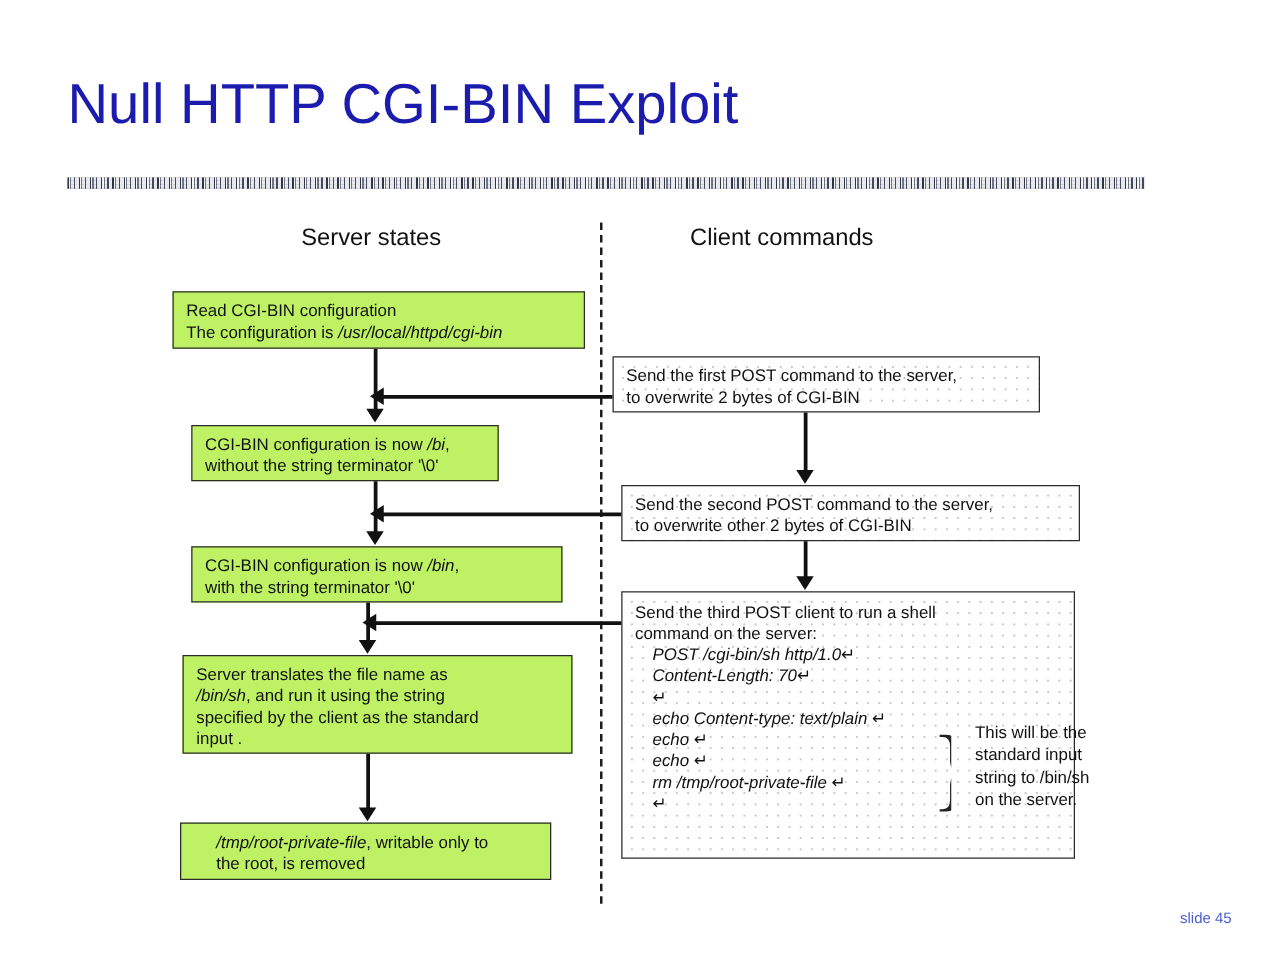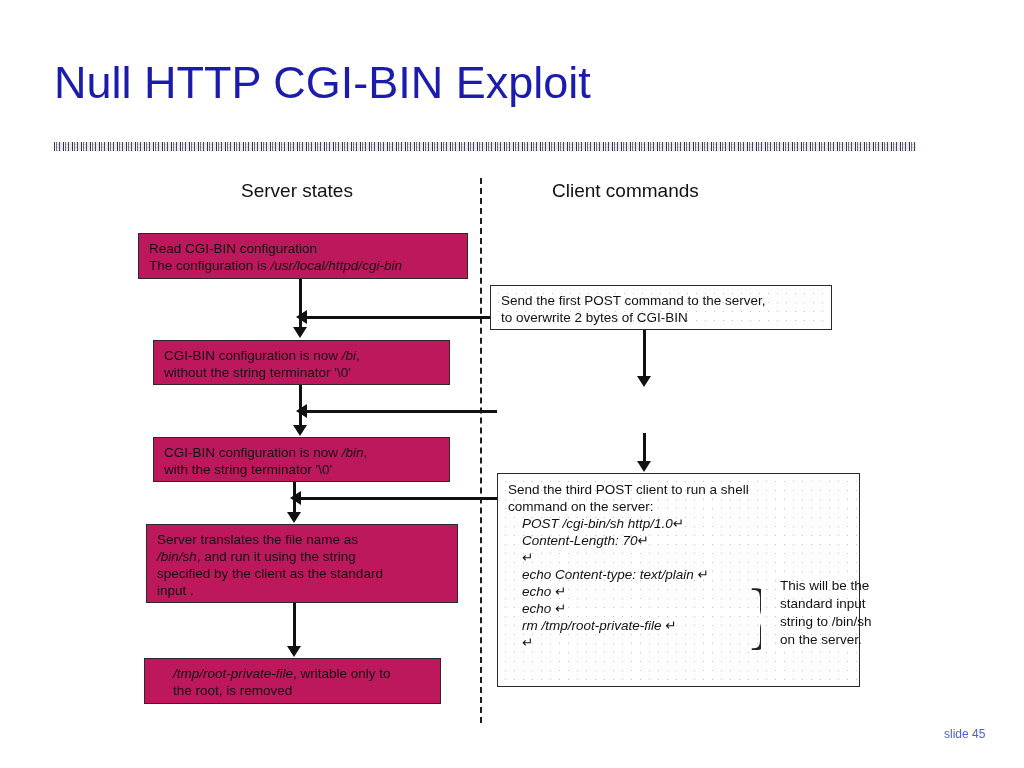--- a/index.html
+++ b/index.html
@@ -75,37 +75,37 @@
     width: 0;
     height: 545px;
     border-left: 2px dashed #1d1d1d;
   }
 
   
   .box {
     position: absolute;
     box-sizing: border-box;
     border: 1.4px solid #2a2a2a;
-    background: #be185d;
+    background: #bef264;
     font-size: 13.5px;
     line-height: 17px;
     color: #111;
     padding: 6px 8px 5px 10px;
   }
   .box.dotted {
     background-color: #ffffff;
     background-image: radial-gradient(rgba(60,60,60,.30) 0.9px, transparent 1px);
     background-size: 9px 9px;
     background-position: 3px 3px;
   }
   .box .it { font-style: italic; margin-top: 32px; }
 
   
   #box-s1 { left: 138px; top: 233px; width: 330px; height: 46px; }
-  #box-s2 { left: 153px; top: 340px; width: 297px; height: 45px; }
+  #box-s2 { left: 153px; top: 340px; width: 246px; height: 45px; }
   #box-s3 { left: 153px; top: 437px; width: 297px; height: 45px; }
   #box-s4 { left: 146px; top: 524px; width: 312px; height: 79px; }
   #box-s5 { left: 144px; top: 658px; width: 297px; height: 46px; padding-left: 28px; }
 
   
   #box-c1 { left: 490px; top: 285px; width: 342px; height: 45px; }
   #box-c2 { left: 497px; top: 388px; width: 367px; height: 45px; }
   #box-c3 { left: 497px; top: 473px; width: 363px; height: 214px; padding: 7px 8px 6px 10px; }
 
   
@@ -215,20 +215,24 @@
   <div class="box" id="box-s5">
     <div><span class="it">/tmp/root-private-file</span>, writable only to</div>
     <div>the root, is removed</div>
   </div>
 
   <div class="box dotted" id="box-c1">
     <div>Send the first POST command to the server,</div>
     <div>to overwrite 2 bytes of CGI-BIN</div>
   </div>
 
+  <div class="box dotted" id="box-c2">
+    <div>Send the second POST command to the server,</div>
+    <div>to overwrite other 2 bytes of CGI-BIN</div>
+  </div>
 
   <div class="box dotted" id="box-c3">
     <div>Send the third POST client to run a shell</div>
     <div>command on the server:</div>
     <div class="cmd"><span>POST /cgi-bin/sh http/1.0</span><span class="ret">↵</span></div>
     <div class="cmd"><span>Content-Length: 70</span><span class="ret">↵</span></div>
     <div class="cmd"><span></span><span class="ret">↵</span></div>
     <div class="cmd"><span>echo Content-type: text/plain </span><span class="ret">↵</span></div>
     <div class="cmd"><span>echo </span><span class="ret">↵</span></div>
     <div class="cmd"><span>echo </span><span class="ret">↵</span></div>

